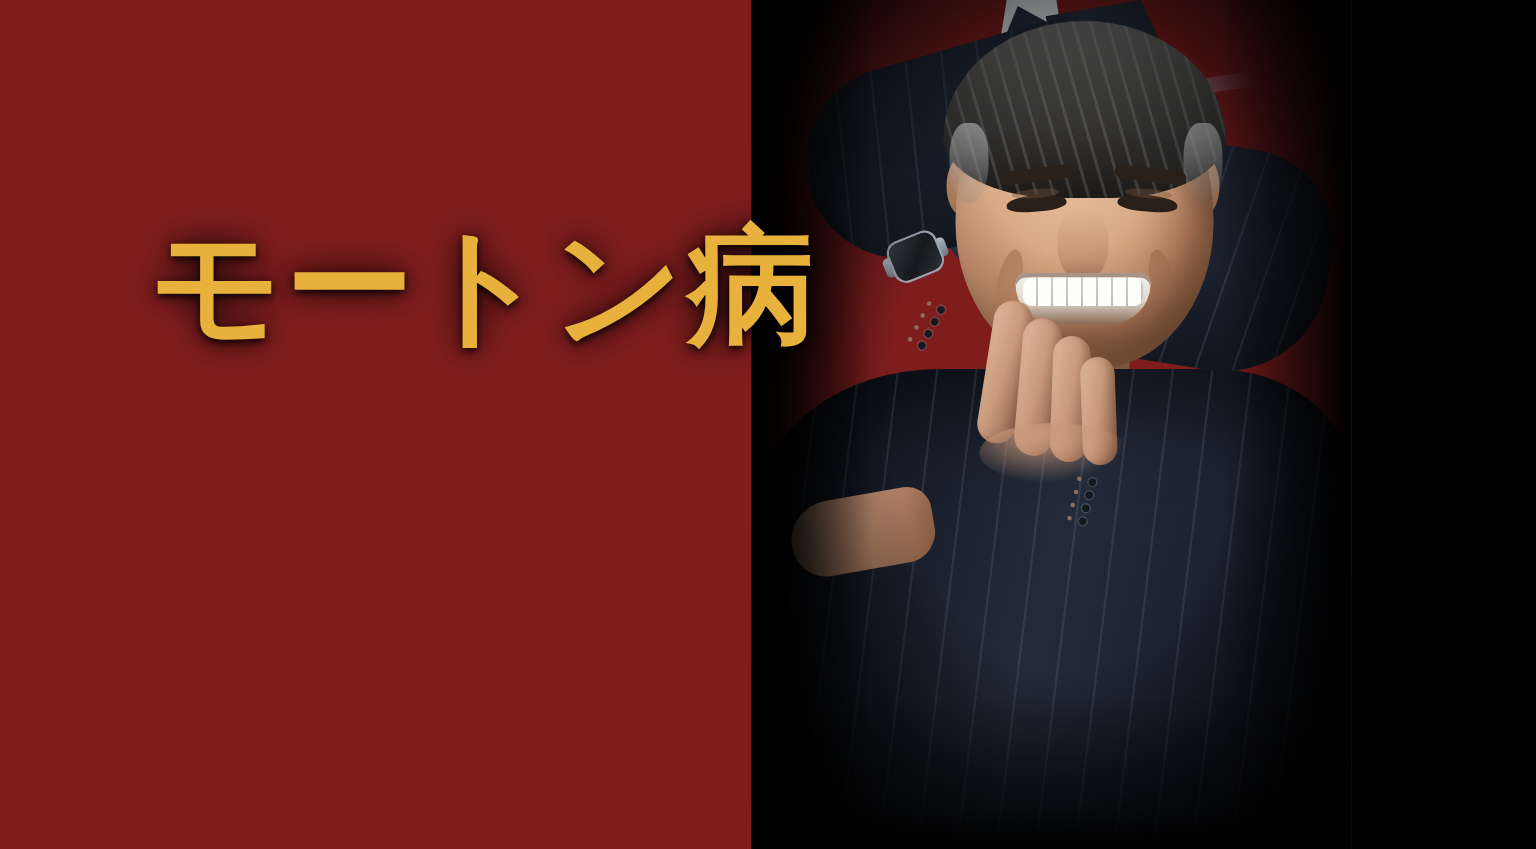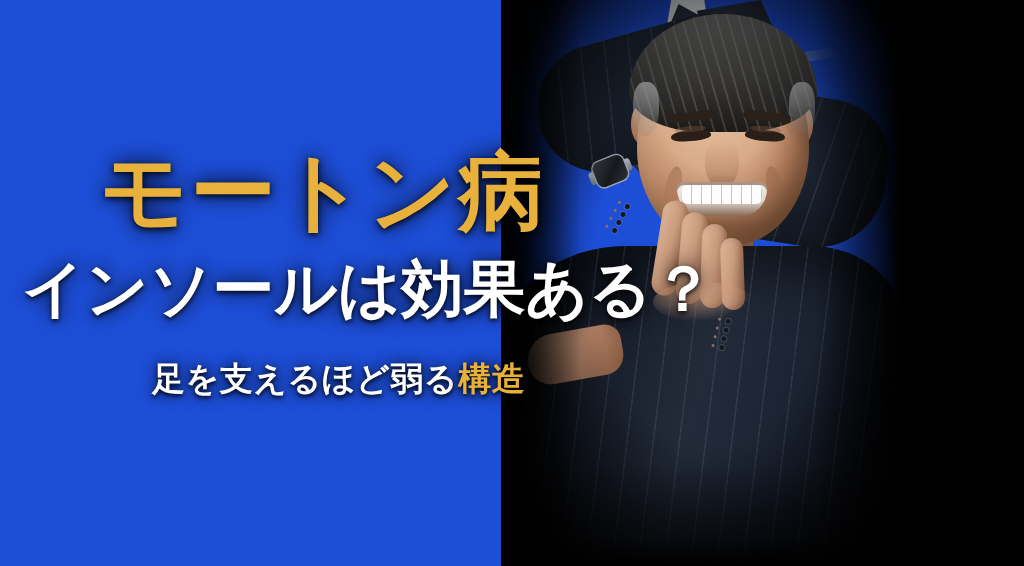--- a/index.html
+++ b/index.html
@@ -5,23 +5,23 @@
 <style>
   html, body {
     margin: 0;
     padding: 0;
     background: #000;
   }
   #stage {
     position: relative;
     width: 901px;
     height: 566px;
-    background: #1d4ed8;
+    background: #7f1d1d;
     overflow: hidden;
-    font-family: Liberation Sans, sans-serif;
+    font-family: Liberation Serif, serif;
   }
 
   
   .portrait-layer {
     position: absolute;
     right: 0;
     top: 0;
     width: 400px;
     height: 566px;
     overflow: hidden;
@@ -523,20 +523,16 @@
       <div class="finger f4"></div>
       <div class="knuckle-shade"></div>
     </div>
 
     <div class="portrait-vignette"></div>
     <div class="portrait-edge-fade"></div>
   </div>
 
   <div class="headline">モートン病</div>
 
-  <div class="subhead">インソールは効果ある？</div>
-
-  <div class="tagline">
-    <span>足を支えるほど弱る</span><span class="accent">構造</span>
-  </div>
+
 
 
 </div>
 
 </body></html>

